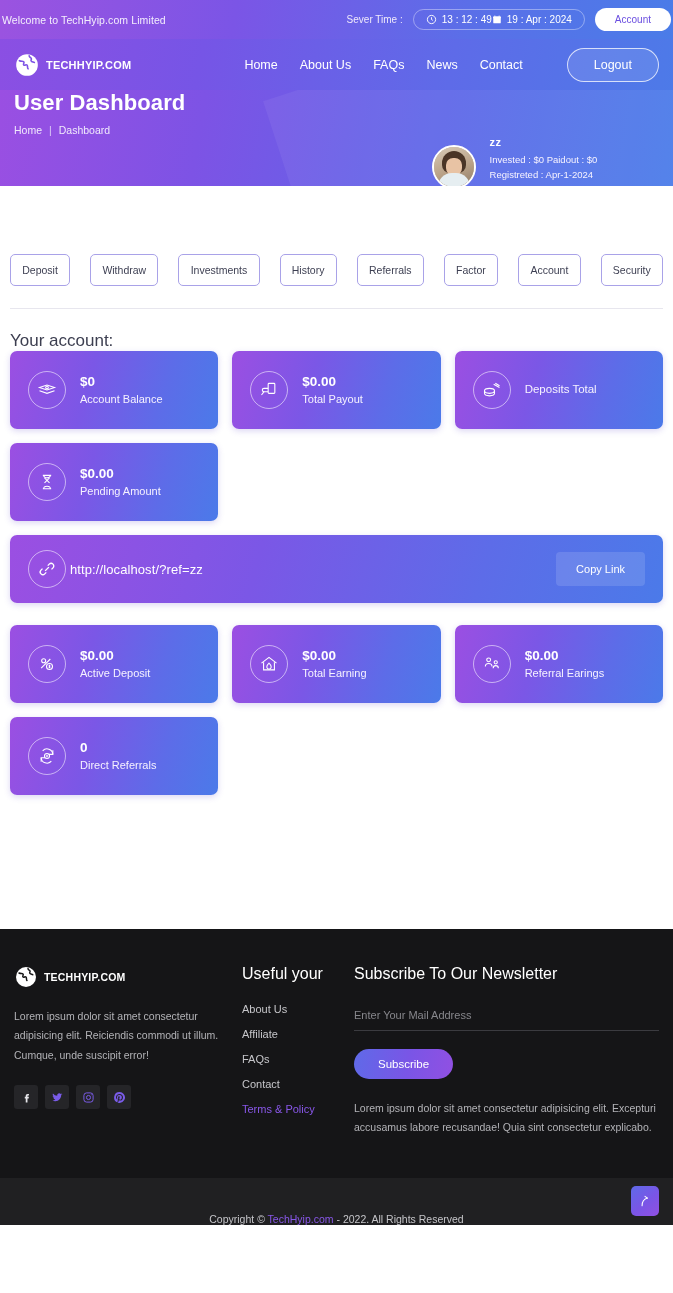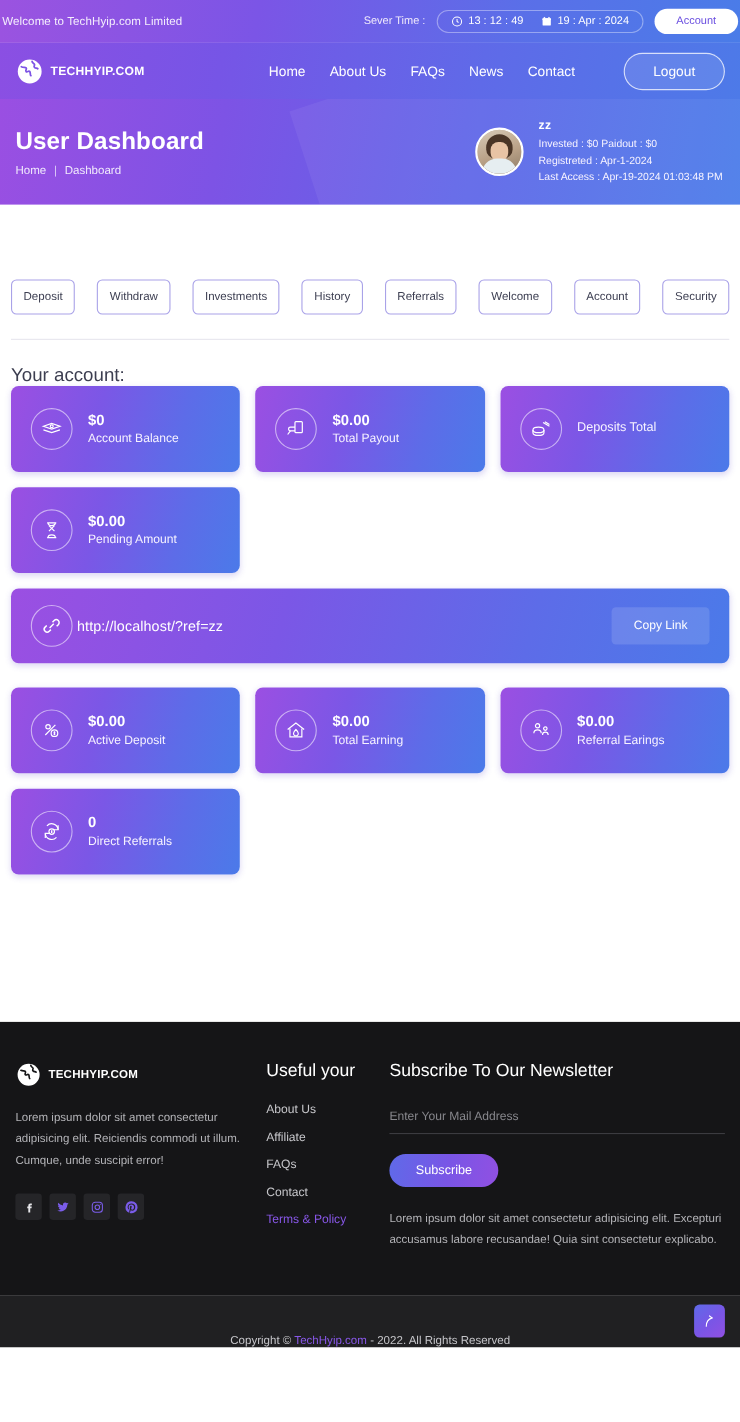--- a/index.html
+++ b/index.html
@@ -17,21 +17,21 @@
     background: linear-gradient(100deg, #9b53e0 0%, #7b55e6 35%, #5a6fe8 70%, #4a7ce8 100%);
     display: flex;
     align-items: center;
     padding: 0 2px;
     color: #fff;
   }
   .topbar-welcome { font-size: 10.5px; letter-spacing: .1px; color: #f4eefd; }
   .topbar-right { margin-left: auto; display: flex; align-items: center; gap: 10px; }
   .sever-label { font-size: 10px; color: #efe9fb; white-space: nowrap; }
   .time-pill {
-    display: flex; align-items: flex-start; gap: 16px;
+    display: flex; align-items: flex-start; gap: 0;
     border: 1px solid rgba(255,255,255,.38);
     border-radius: 18px;
     padding: 4px 12px;
     font-size: 10px;
     color: #ffffff;
   }
   .time-group { display: flex; align-items: center; gap: 5px; }
   .icon-svg { display: block; }
   .account-btn {
     background: #fff;
@@ -72,22 +72,23 @@
     cursor: pointer;
   }
 
   
   .hero {
     position: relative;
     height: 96px;
     background: linear-gradient(100deg, #9a4fe2 0%, #7d53e5 30%, #6065e8 62%, #4a7ce9 100%);
     overflow: hidden;
     display: flex;
-    align-items: center;
+    align-items: flex-start;
     padding: 0 14px;
+    flex-direction: column;
   }
   .hero::after {
     content: "";
     position: absolute; right: -40px; top: -60px;
     width: 420px; height: 260px;
     background: rgba(255,255,255,.06);
     transform: rotate(-18deg);
     pointer-events: none;
   }
   .hero-left { position: relative; z-index: 2; }
@@ -352,21 +353,21 @@
 
 <div class="main">
   <div class="spacer-top"></div>
 
   <div class="tabs">
     <button class="tab">Deposit</button>
     <button class="tab">Withdraw</button>
     <button class="tab">Investments</button>
     <button class="tab">History</button>
     <button class="tab">Referrals</button>
-    <button class="tab">Welcome</button>
+    <button class="tab">Factor</button>
     <button class="tab">Account</button>
     <button class="tab">Security</button>
   </div>
 
   <div class="divider"></div>
 
   <h2 class="section-title">Your account:</h2>
 
 
   <div class="card-row">

